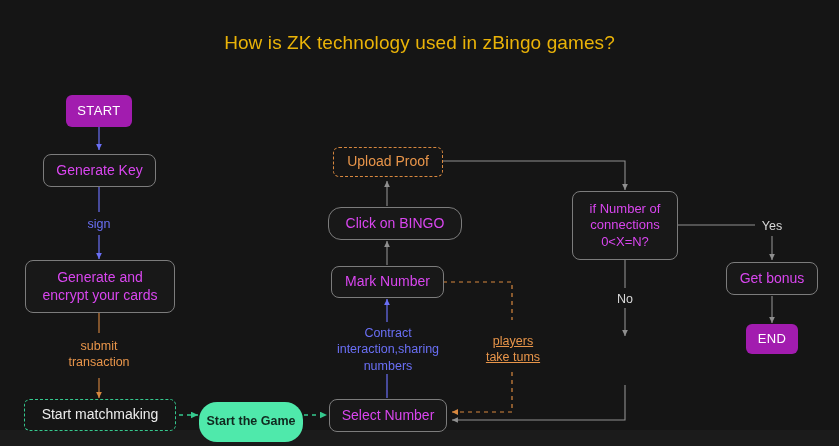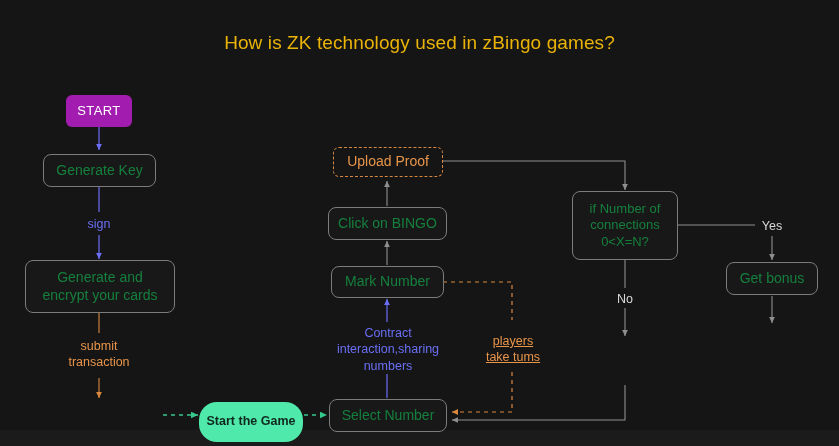--- a/index.html
+++ b/index.html
@@ -37,21 +37,21 @@
     color: #ffffff;
     border-radius: 6px;
     font-size: 13px;
     letter-spacing: .4px;
   }
   
   .proc {
     background: #181818;
     border: 1px solid #7c7c7c;
     border-radius: 8px;
-    color: #15803d;
+    color: #d946ef;
     font-size: 14px;
   }
   
   .dashgreen {
     background: #151515;
     border: 1.5px dashed #35c98e;
     border-radius: 6px;
     color: #ededed;
     font-size: 14px;
   }
@@ -151,38 +151,40 @@
     <path d="M512,372 L512,412 L452,412" stroke="#d8883f" stroke-width="1.2" fill="none" stroke-dasharray="4 4" marker-end="url(#ar-orange)"></path>
   </svg>
 
   <div class="node term" style="left:66px; top:95px; width:66px; height:32px;">START</div>
 
   <div class="node proc" style="left:43px; top:154px; width:113px; height:33px;">Generate Key</div>
 
   <div class="node proc" style="left:25px; top:260px; width:150px; height:53px;">Generate and
 encrypt your cards</div>
 
+  <div class="node dashgreen" style="left:24px; top:399px; width:152px; height:32px;">Start matchmaking</div>
 
   <div class="node pillgreen" style="left:199px; top:402px; width:104px; height:40px;">Start the Game</div>
 
   <div class="node proc" style="left:329px; top:399px; width:118px; height:33px;">Select Number</div>
 
   <div class="node proc" style="left:331px; top:266px; width:113px; height:32px;">Mark Number</div>
 
-  <div class="node proc" style="left:328px; top:207px; width:119px; height:33px;">Click on BINGO</div>
+  <div class="node proc" style="left:328px; top:207px; width:134px; height:33px;border-radius:13px;">Click on BINGO</div>
 
   <div class="node dashorange" style="left:333px; top:147px; width:110px; height:30px;">Upload Proof</div>
 
   <div class="node proc" style="left:572px; top:191px; width:106px; height:69px; font-size:13px;">if Number of
 connections
 0&lt;X=N?</div>
 
   <div class="node proc" style="left:726px; top:262px; width:92px; height:33px;">Get bonus</div>
 
 
+  <div class="node term" style="left:746px; top:324px; width:52px; height:30px;">END</div>
 
   <div class="edge-label lbl-purple" style="left:59px; top:216px; width:80px;">sign</div>
 
   <div class="edge-label lbl-orange" style="left:44px; top:338px; width:110px;">submit
 transaction</div>
 
   <div class="edge-label lbl-purple" style="left:320px; top:325px; width:136px;">Contract
 interaction,sharing
 numbers</div>
 

